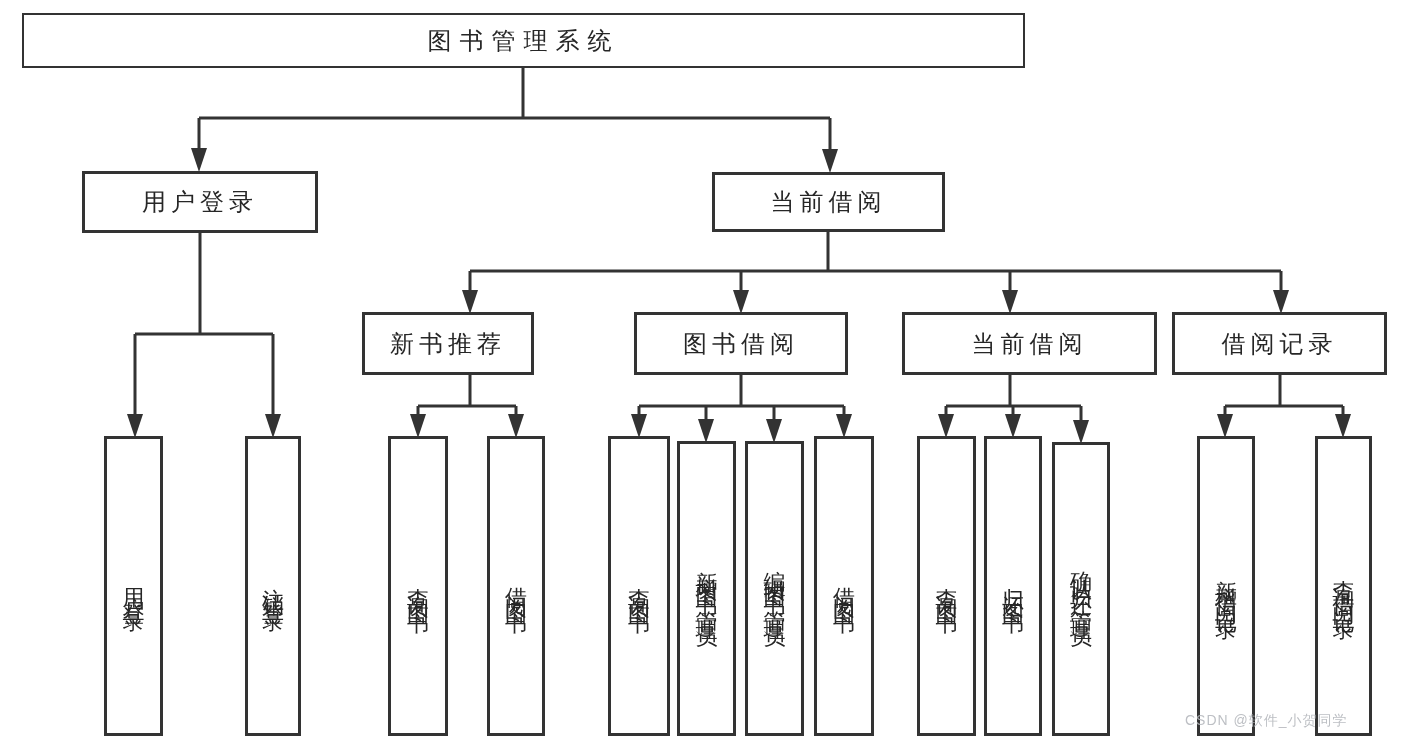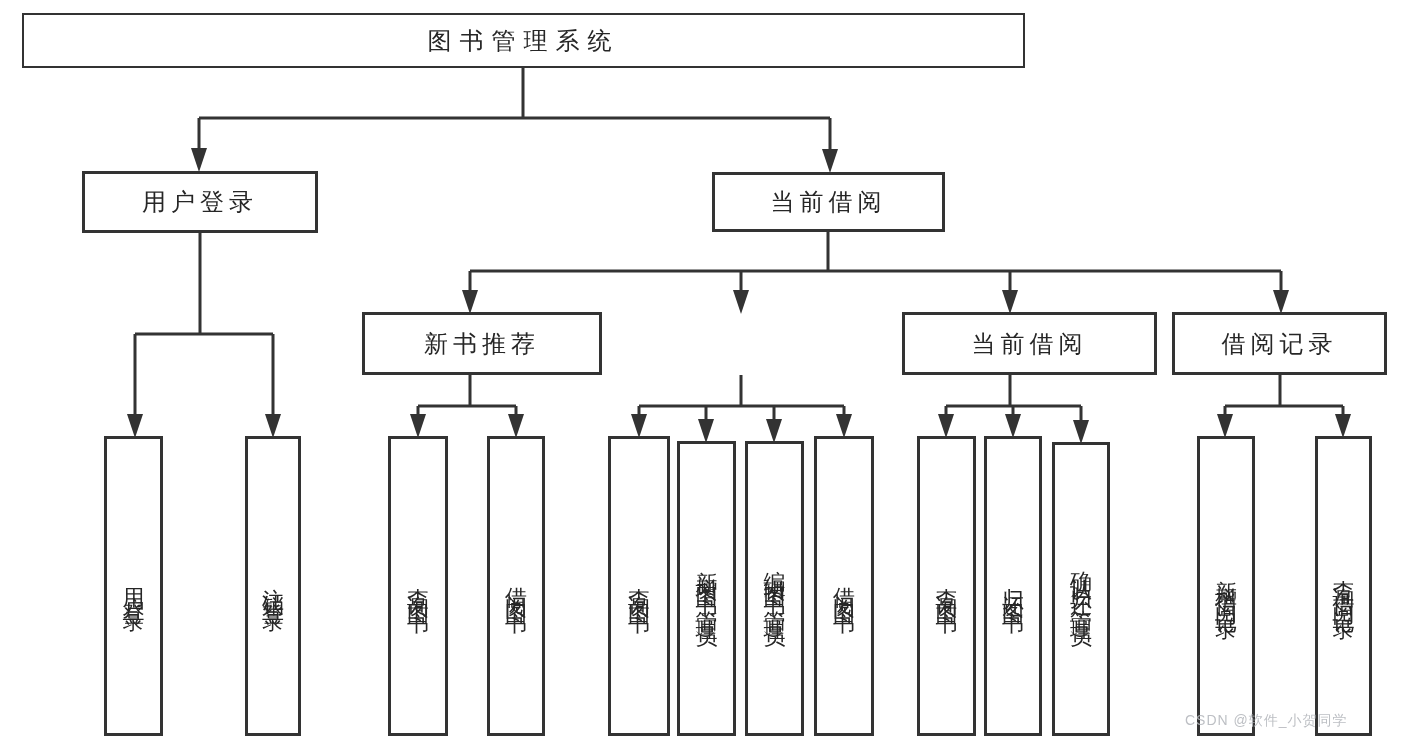--- a/index.html
+++ b/index.html
@@ -101,22 +101,25 @@
     <span class="node-h">图书管理系统</span>
   </div>
 
   <div class="node" style="left:82px;top:171px;width:236px;height:62px;">
     <span class="node-h">用户登录</span>
   </div>
   <div class="node" style="left:712px;top:172px;width:233px;height:60px;">
     <span class="node-h">当前借阅</span>
   </div>
 
-  <div class="node" style="left:362px;top:312px;width:240px;height:63px;">
+  <div class="node" style="left:362px;top:312px;width:172px;height:63px;">
     <span class="node-h">新书推荐</span>
+  </div>
+  <div class="node" style="left:634px;top:312px;width:214px;height:63px;">
+    <span class="node-h">图书借阅</span>
   </div>
   <div class="node" style="left:902px;top:312px;width:255px;height:63px;">
     <span class="node-h">当前借阅</span>
   </div>
   <div class="node" style="left:1172px;top:312px;width:215px;height:63px;">
     <span class="node-h">借阅记录</span>
   </div>
 
   <div class="node" style="left:104px;top:436px;width:59px;height:300px;">
     <span class="node-v">用户登录</span>

